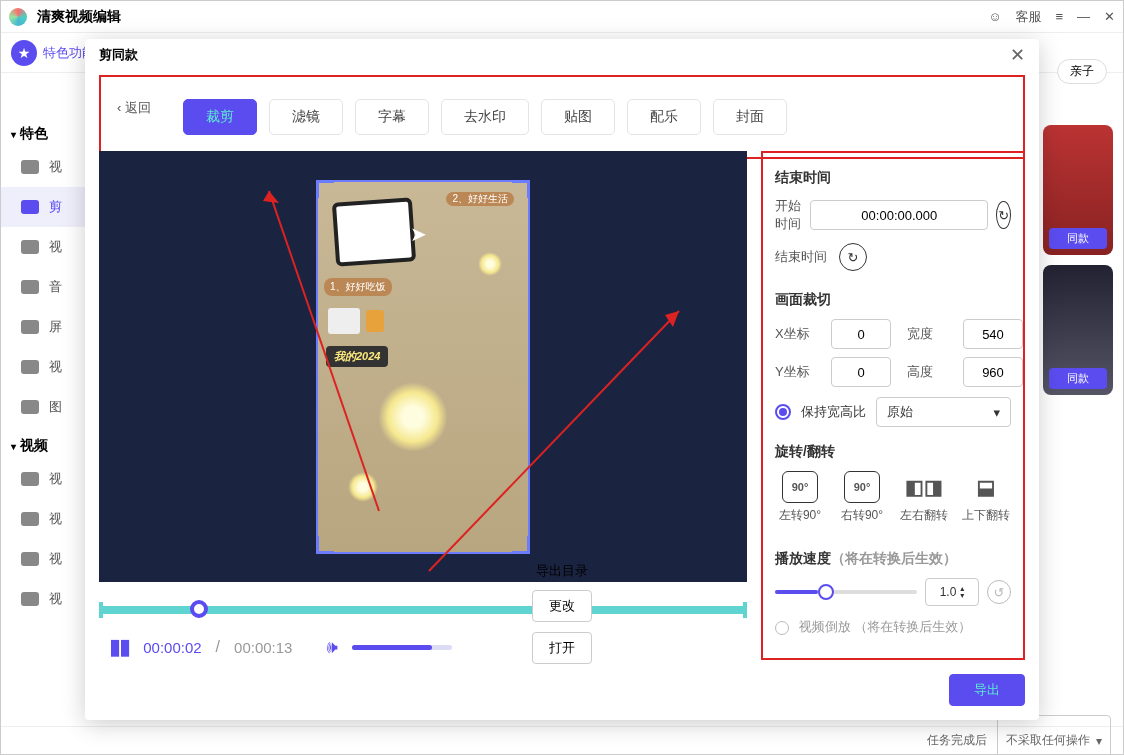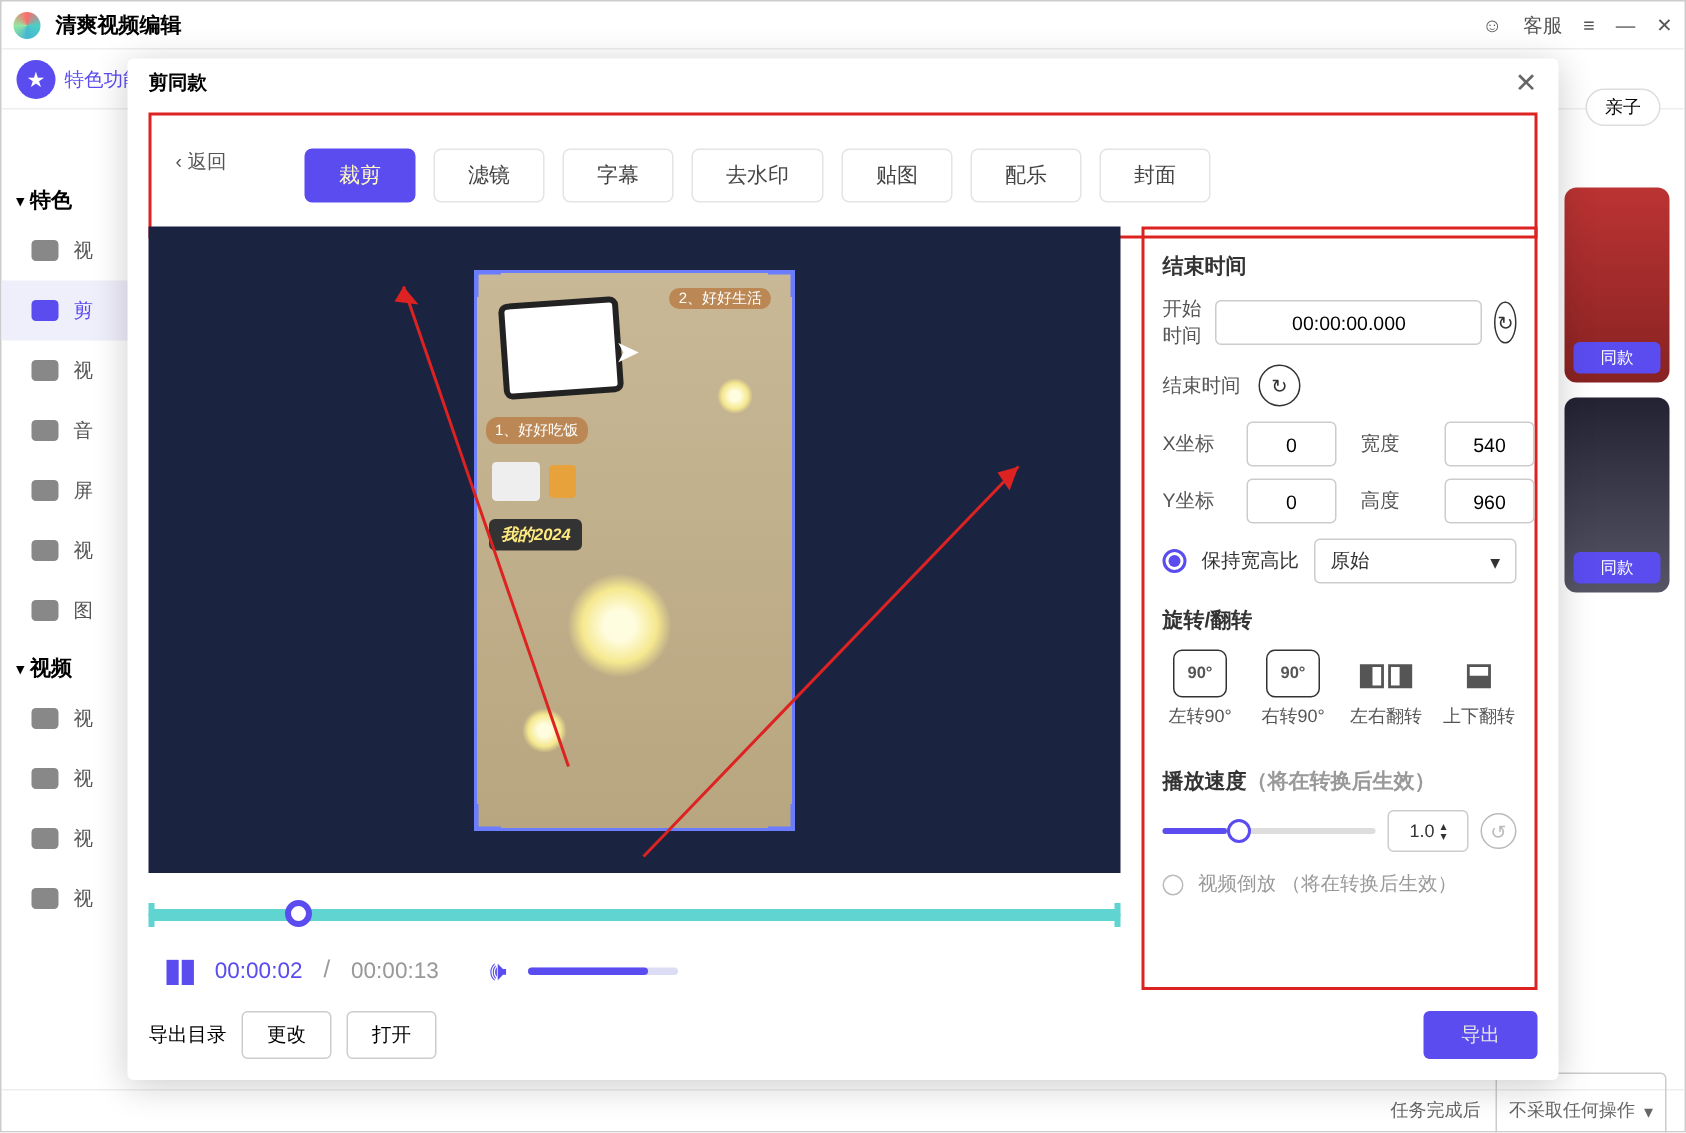--- a/index.html
+++ b/index.html
@@ -34,21 +34,21 @@
 
 .modal { position: absolute; left: 84px; top: 38px; right: 84px; bottom: 34px; background: #fff; box-shadow: 0 4px 24px rgba(0,0,0,.2); border-radius: 4px; }
 .modal-header { height: 32px; display: flex; align-items: center; padding: 0 14px; }
 .modal-title { font-size: 13px; font-weight: bold; flex: 1; }
 .close-x { font-size: 18px; color: #666; cursor: pointer; }
 
 .tab-row { margin: 4px 14px 10px; border: 2px solid #d22; padding: 22px 16px; display: flex; align-items: flex-start; gap: 12px; }
 .back-link { font-size: 13px; color: #555; margin-right: 10px; padding-right: 10px; }
 .back-link::before { content: "‹ "; }
 .tab { padding: 8px 22px; border: 1px solid #e4e4e8; border-radius: 5px; font-size: 14px; color: #444; cursor: pointer; background: #fff; }
-.tab.active { background: #5b4cf0; border-color: #5b4cf0; color: #fef9c3; margin-left: 20px; }
+.tab.active { background: #5b4cf0; border-color: #5b4cf0; color: #5eead4; }
 
 .editor-body { position: absolute; top: 112px; left: 14px; right: 14px; bottom: 60px; display: flex; gap: 14px; }
 
 .preview-col { flex: 1; display: flex; flex-direction: column; }
 .preview { flex: 1; background: #1a2340; position: relative; display: flex; align-items: center; justify-content: center; }
 .video-frame { width: 210px; height: 370px; background: linear-gradient(#c9b896,#b8a680); position: relative; outline: 2px solid #6b7cff; }
 .crop-corner { position: absolute; width: 18px; height: 18px; border: 3px solid #6b7cff; }
 .cc-tl { top: -2px; left: -2px; border-right: 0; border-bottom: 0; }
 .cc-tr { top: -2px; right: -2px; border-left: 0; border-bottom: 0; }
 .cc-bl { bottom: -2px; left: -2px; border-right: 0; border-top: 0; }
@@ -97,25 +97,25 @@
 .rot-icon.flip { border: 0; font-size: 20px; }
 .speed-row { display: flex; align-items: center; gap: 8px; }
 .slider { flex: 1; height: 4px; background: #ddd; border-radius: 2px; position: relative; }
 .slider-fill { position: absolute; left: 0; top: 0; bottom: 0; width: 30%; background: #5b4cf0; border-radius: 2px; }
 .slider-knob { position: absolute; left: 30%; top: -6px; width: 16px; height: 16px; background: #fff; border: 2px solid #5b4cf0; border-radius: 50%; }
 .spin { width: 54px; height: 28px; border: 1px solid #ccc; border-radius: 4px; display: flex; align-items: center; justify-content: center; font-size: 12px; gap: 4px; }
 .reset-icn { width: 24px; height: 24px; border: 1.5px solid #bbb; border-radius: 50%; display: flex; align-items: center; justify-content: center; color: #bbb; }
 .muted { color: #999; }
 .empty-circle { width: 14px; height: 14px; border: 1.5px solid #bbb; border-radius: 50%; display: inline-block; vertical-align: middle; margin-right: 6px; }
 
-.modal-footer { position: absolute; left: 14px; right: 14px; bottom: 14px; display: flex; align-items: center; gap: 10px; }
+.modal-footer { position: absolute; left: 14px; right: 14px; bottom: 14px; display: flex; align-items: center; gap: 10px; flex-direction: column; }
 .modal-footer label { font-size: 13px; }
 .path-input { flex: 1; height: 32px; border: 1px solid #ccc; border-radius: 4px; padding: 0 10px; color: #999; font-size: 13px; }
 .btn { height: 32px; padding: 0 16px; border: 1px solid #ccc; border-radius: 4px; background: #fff; font-size: 13px; cursor: pointer; }
-.btn.primary { background: #5b4cf0; border-color: #5b4cf0; color: #e5e5e5; padding: 0 24px; margin-left: auto; }
+.btn.primary { background: #5b4cf0; border-color: #5b4cf0; color: #5eead4; padding: 0 24px; margin-left: auto; }
 
 .statusbar { position: absolute; left: 0; right: 0; bottom: 0; height: 28px; display: flex; align-items: center; justify-content: flex-end; padding: 0 12px; gap: 10px; font-size: 12px; color: #666; border-top: 1px solid #eee; }
 .status-select { border: 1px solid #ccc; border-radius: 4px; padding: 16px 8px; display: flex; align-items: center; gap: 6px; }
 </style>
 </head>
 <body>
 
 <div class="app-window">
 
   <div class="titlebar">
@@ -274,20 +274,21 @@
         <div class="row">
           <label>开始时间</label>
           <input class="tinput" value="00:00:00.000" style="">
           <div class="clock-btn">↻</div>
         </div>
         <div class="row">
           <label>结束时间</label>
           <div class="clock-btn">↻</div>
         </div>
 
+        <div class="sp-heading" style="margin-top:20px">画面裁切</div>
         <div class="grid2">
           <label>X坐标</label>
           <input class="ninput" value="0" style="">
           <label>宽度</label>
           <input class="ninput" value="540" style="">
           <label>Y坐标</label>
           <input class="ninput" value="0" style="">
           <label>高度</label>
           <input class="ninput" value="960" style="">
         </div>

